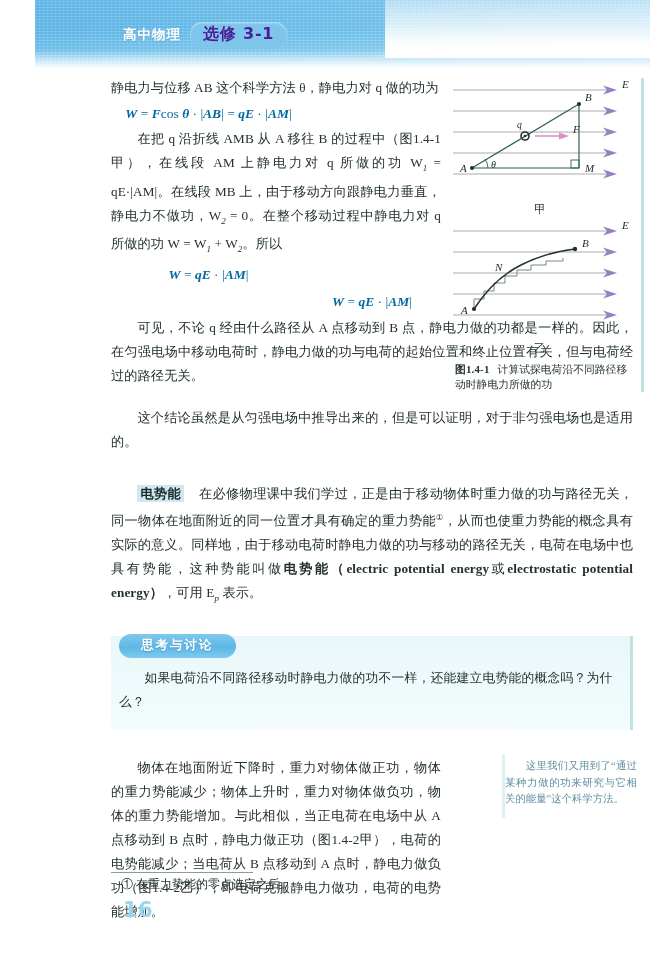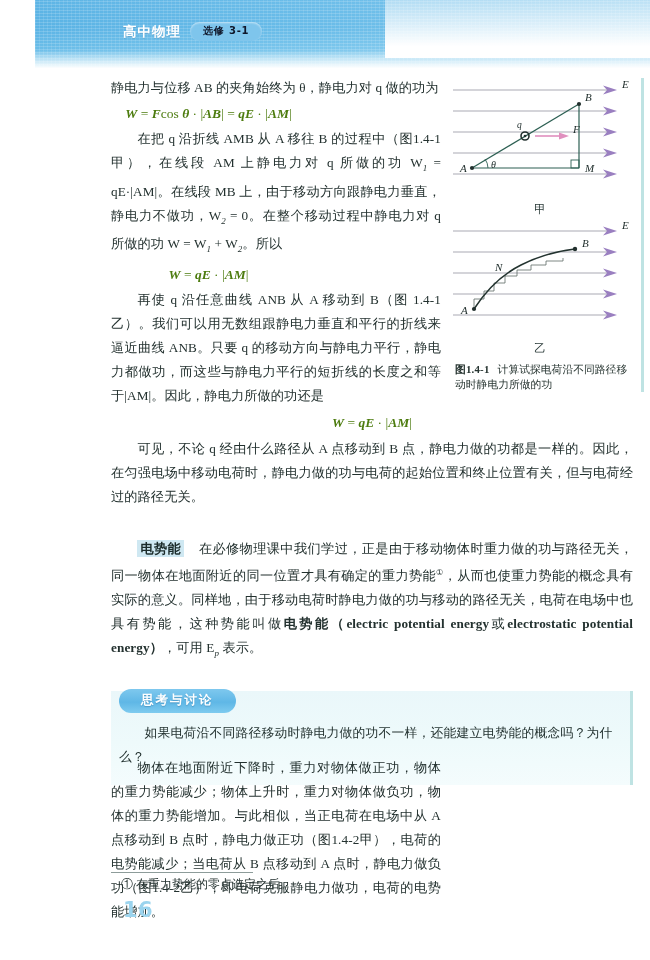--- a/index.html
+++ b/index.html
@@ -63,23 +63,23 @@
     font-weight: 700;
     color: #ffffff;
     letter-spacing: 1px;
     text-shadow: 0 1px 1px rgba(90,150,190,0.55);
   }
   .header-pill {
     background: #7ec5ec;
     border-radius: 12px;
     padding: 2px 13px 3px 13px;
     font-family: "DejaVu Sans", sans-serif;
-    font-size: 10px;
+    font-size: 16px;
     font-weight: 700;
-    color: #0f172a;
+    color: #4c1d95;
     letter-spacing: 0.8px;
     box-shadow: inset 0 1px 2px rgba(255,255,255,0.55);
   }
 
   
   .page {
     position: absolute;
     left: 0; top: 0;
     width: 650px;
     height: 960px;
@@ -100,21 +100,21 @@
     text-justify: inter-ideograph;
     margin: 0;
     letter-spacing: 0.1px;
   }
   p.indent { text-indent: 2em; }
 
   .formula {
     text-align: center;
     font-size: 13.5px;
     line-height: 25px;
-    color: #4d7c0f;
+    color: #0369a1;
     font-family: "Liberation Serif", serif;
     margin: 1px 0 1px 0;
     padding-right: 135px;
   }
   .formula.full { padding-right: 0; }
   .bi { font-style: italic; font-weight: 700; }
   .sub { font-size: 9px; vertical-align: sub; font-style: italic; }
 
   
   .figure-panel {
@@ -346,57 +346,60 @@
       <div class="fig-caption">
         <span class="cap-num">图1.4-1</span>
         &nbsp;&nbsp;<span>计算试探电荷沿不同路径移动时静电力所做的功</span>
       </div>
     </div>
   </div>
 
   <div class="content">
 
     <div style="width:330px;">
-      <p class="body-text">静电力与位移 AB 的夹角始终为 θ，静电力对 q 做的功为</p>
+      <p class="body-text">静电力与位移 AB 这个科学方法 θ，静电力对 q 做的功为</p>
 
       <div class="formula">
         <span class="bi">W</span> = <span class="bi">F</span>cos <span class="bi">θ</span> · |<span class="bi">AB</span>| = <span class="bi">qE</span> · |<span class="bi">AM</span>|
       </div>
 
       <p class="body-text indent"><span>在把 q 沿折线 AMB 从 A 移往 B 的过程中（图1.4-1甲），在线段 AM 上静电力对 q 所做的功 W</span><span class="sub">1</span><span> = qE·|AM|。在线段 MB 上，由于移动方向跟静电力垂直，静电力不做功，W</span><span class="sub">2</span><span> = 0。在整个移动过程中静电力对 q 所做的功 W = W</span><span class="sub">1</span><span> + W</span><span class="sub">2</span><span>。所以</span></p>
 
       <div class="formula">
         <span class="bi">W</span> = <span class="bi">qE</span> · |<span class="bi">AM</span>|
       </div>
 
-      <p class="body-text indent">再使 q 沿任意曲线 ANB 从 A 移动到 B（图 1.4-1乙）。我们可以用无数组跟静电力垂直和平行的折线来逼近曲线 ANB。只要 q 的移动方向与静电力平行，静电力都做功，而这些与静电力平行的短折线的长度之和等于|AM|。因此，静电力所做的功还是</p>
     </div>
 
     <div class="formula full" style="margin-top:2px;">
       <span class="bi">W</span> = <span class="bi">qE</span> · |<span class="bi">AM</span>|
     </div>
 
     <p class="body-text indent" style="margin-top:2px;">可见，不论 q 经由什么路径从 A 点移动到 B 点，静电力做的功都是一样的。因此，在匀强电场中移动电荷时，静电力做的功与电荷的起始位置和终止位置有关，但与电荷经过的路径无关。</p>
 
+    <p class="body-text indent" style="margin-top:18px;">这个结论虽然是从匀强电场中推导出来的，但是可以证明，对于非匀强电场也是适用的。</p>
 
     <p class="body-text indent" style="margin-top:28px;"><span class="hl-head">电势能</span>&nbsp;&nbsp;&nbsp;&nbsp;<span>在必修物理课中我们学过，正是由于移动物体时重力做的功与路径无关，同一物体在地面附近的同一位置才具有确定的重力势能</span><sup style="font-size:8px;">①</sup><span>，从而也使重力势能的概念具有实际的意义。同样地，由于移动电荷时静电力做的功与移动的路径无关，电荷在电场中也具有势能，这种势能叫做</span><span class="bold-term">电势能</span><span class="en-bold">（electric potential energy</span><span>或</span><span class="en-bold">electrostatic potential energy）</span><span>，可用 E</span><span class="sub">p</span><span> 表示。</span></p>
 
     <div class="think-wrap">
       <div class="think-badge">思考与讨论</div>
       <div class="think-body">
         <div class="think-text">如果电荷沿不同路径移动时静电力做的功不一样，还能建立电势能的概念吗？为什么？</div>
       </div>
     </div>
 
   </div>
 
   <div class="lower-text">
     <p class="body-text indent">物体在地面附近下降时，重力对物体做正功，物体的重力势能减少；物体上升时，重力对物体做负功，物体的重力势能增加。与此相似，当正电荷在电场中从 A 点移动到 B 点时，静电力做正功（图1.4-2甲），电荷的电势能减少；当电荷从 B 点移动到 A 点时，静电力做负功（图1.4-2乙），即电荷克服静电力做功，电荷的电势能增加。</p>
   </div>
 
+  <div class="side-note">
+    <div class="sn-inner">这里我们又用到了“通过某种力做的功来研究与它相关的能量”这个科学方法。</div>
+  </div>
 
   <div class="footnote-rule"></div>
   <div class="footnote">
     <span>①</span><span> 在重力势能的零点选定之后。</span>
   </div>
 
   <div class="page-number">16</div>
 
 </div>
 

